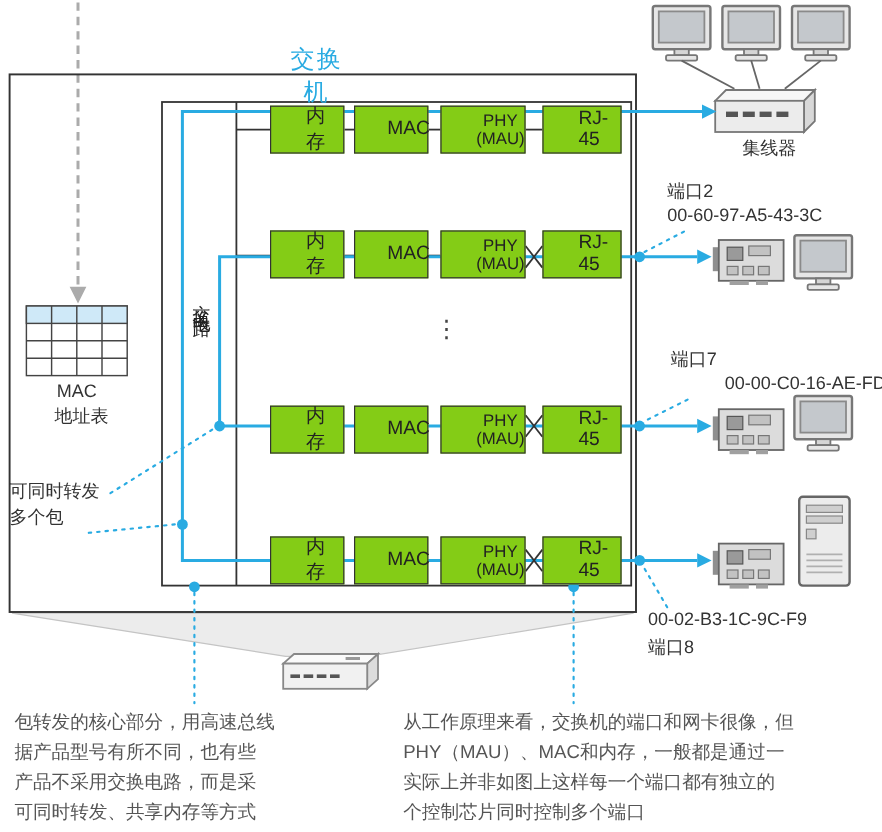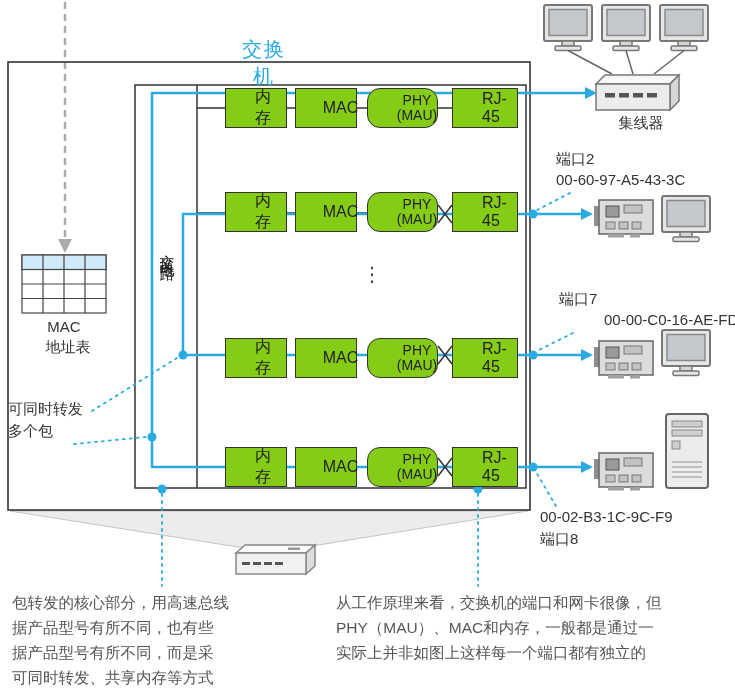--- a/index.html
+++ b/index.html
@@ -1,21 +1,21 @@
 <!DOCTYPE html>
 <html><head>
 <meta charset="utf-8">
 <style>
   html,body{margin:0;padding:0;background:#fff;}
   .stage{position:relative;width:735px;height:693px;background:#fff;overflow:hidden;
          font-family:"Liberation Sans","DejaVu Sans",sans-serif;color:#333;}
   .stage svg{position:absolute;left:0;top:0;z-index:1;}
   .box{position:absolute;z-index:2;box-sizing:border-box;background:#84cc16;border:1.5px solid #333;
        display:flex;align-items:center;justify-content:center;font-size:16px;color:#222;padding-left:29px;}
-  .box.phy{flex-direction:column;font-size:14px;line-height:15px;border-radius:13px;}
+  .box.phy{flex-direction:column;font-size:14px;line-height:15px;}
   .lbl{position:absolute;z-index:3;font-size:15px;color:#333;white-space:nowrap;}
   .title{position:absolute;z-index:3;left:232px;top:36px;width:64px;text-align:center;
          font-size:20px;letter-spacing:2px;color:#29ABE2;}
   .vtext{position:absolute;z-index:3;left:157px;top:242px;writing-mode:vertical-rl;
          font-size:15px;letter-spacing:4px;color:#222;}
   .ctr{text-align:center;}
   .ellip{position:absolute;z-index:3;left:362px;top:262px;font-size:20px;color:#444;}
   .note{position:absolute;z-index:3;font-size:15.5px;line-height:25px;color:#555;white-space:nowrap;}
 </style>
 </head>
@@ -218,22 +218,23 @@
 
 <div class="lbl" style="left:559px;top:290px;">端口7</div>
 <div class="lbl" style="left:556px;top:311px;margin-left:48px;">00-00-C0-16-AE-FD</div>
 
 <div class="lbl" style="left:540px;top:508px;">00-02-B3-1C-9C-F9</div>
 <div class="lbl" style="left:540px;top:530px;">端口8</div>
 
 <div class="note" style="left:12px;top:590px;">
   <div>包转发的核心部分，用高速总线</div>
   <div>据产品型号有所不同，也有些</div>
-  <div>据产品型号有所不同，而是采</div>
+  <div>产品不采用交换电路，而是采</div>
   <div>可同时转发、共享内存等方式</div>
 </div>
 <div class="note" style="left:336px;top:590px;">
   <div>从工作原理来看，交换机的端口和网卡很像，但</div>
   <div>PHY（MAU）、MAC和内存，一般都是通过一</div>
   <div>实际上并非如图上这样每一个端口都有独立的</div>
+  <div>个控制芯片同时控制多个端口</div>
 </div>
 
 </div>
 
 </body></html>

